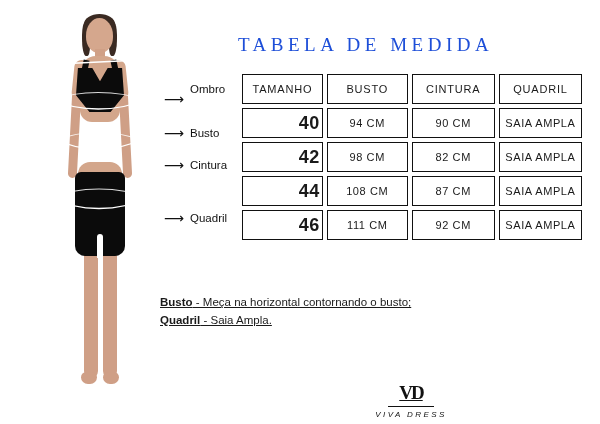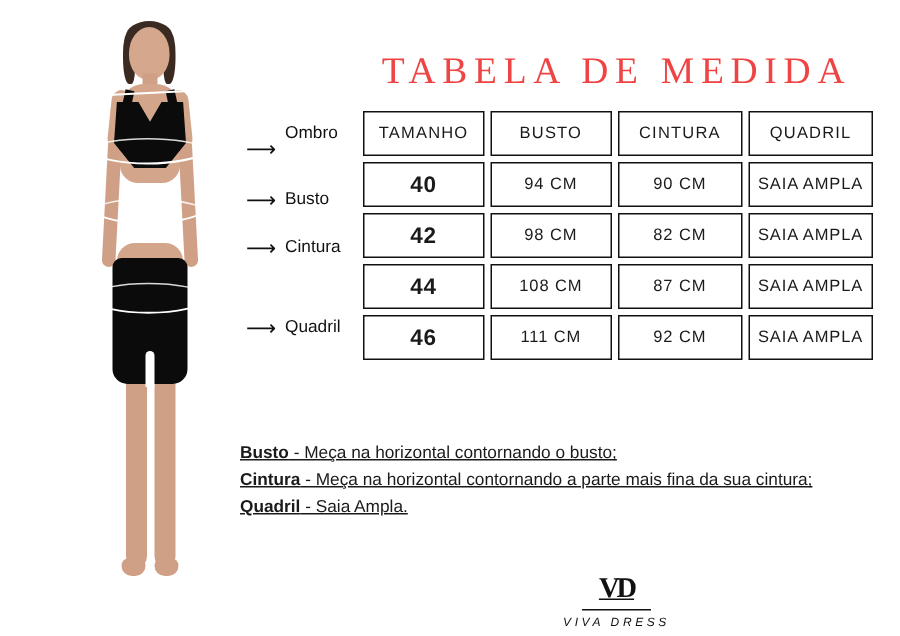--- a/index.html
+++ b/index.html
@@ -89,26 +89,26 @@
     color: #111;
     line-height: 1;
   }
 
   
   #title {
     position: absolute;
     left: 238px;
     top: 34px;
     width: 346px;
-    text-align: center;
+    text-align: left;
     font-family: "Liberation Serif", serif;
-    font-size: 25px;
+    font-size: 19px;
     letter-spacing: 4.5px;
     font-weight: 400;
-    color: #ef4444;
+    color: #1d4ed8;
   }
 
   
   #size-table {
     position: absolute;
     left: 238px;
     top: 70px;
     width: 348px;
     border-collapse: separate;
     border-spacing: 4px 4px;
@@ -116,21 +116,21 @@
   #size-table th, #size-table td {
     border: 1.3px solid #111;
     height: 30px;
     text-align: center;
     vertical-align: middle;
     font-size: 11px;
     letter-spacing: 0.6px;
     padding: 0 2px;
   }
   #size-table th { font-weight: 400; font-size: 11px; letter-spacing: 0.8px; }
-  #size-table td.size-cell { font-weight: 700; font-size: 15px; letter-spacing: 0.5px; }
+  #size-table td.size-cell { font-weight: 700; font-size: 18px; letter-spacing: 0.5px; text-align: right; }
   #size-table col.c1 { width: 84px; }
   #size-table col.c2 { width: 88px; }
   #size-table col.c3 { width: 88px; }
   #size-table col.c4 { width: 88px; }
 
   
   #notes {
     position: absolute;
     left: 160px;
     top: 293px;
@@ -272,23 +272,20 @@
       <td>SAIA AMPLA</td>
     </tr>
   </tbody>
 </table>
 
 <div id="notes">
   <div class="note-line">
     <b>Busto</b><span> - Meça na horizontal contornando o busto;</span>
   </div>
   <div class="note-line">
-    <b>Cintura</b><span> - Meça na horizontal contornando a parte mais fina da sua cintura;</span>
-  </div>
-  <div class="note-line">
     <b>Quadril</b><span> - Saia Ampla.</span>
   </div>
 </div>
 
 <div id="footer-logo">
   <div id="logo-mark">VD</div>
   <div id="logo-rule"></div>
   <div id="logo-name">VIVA DRESS</div>
 </div>
 

